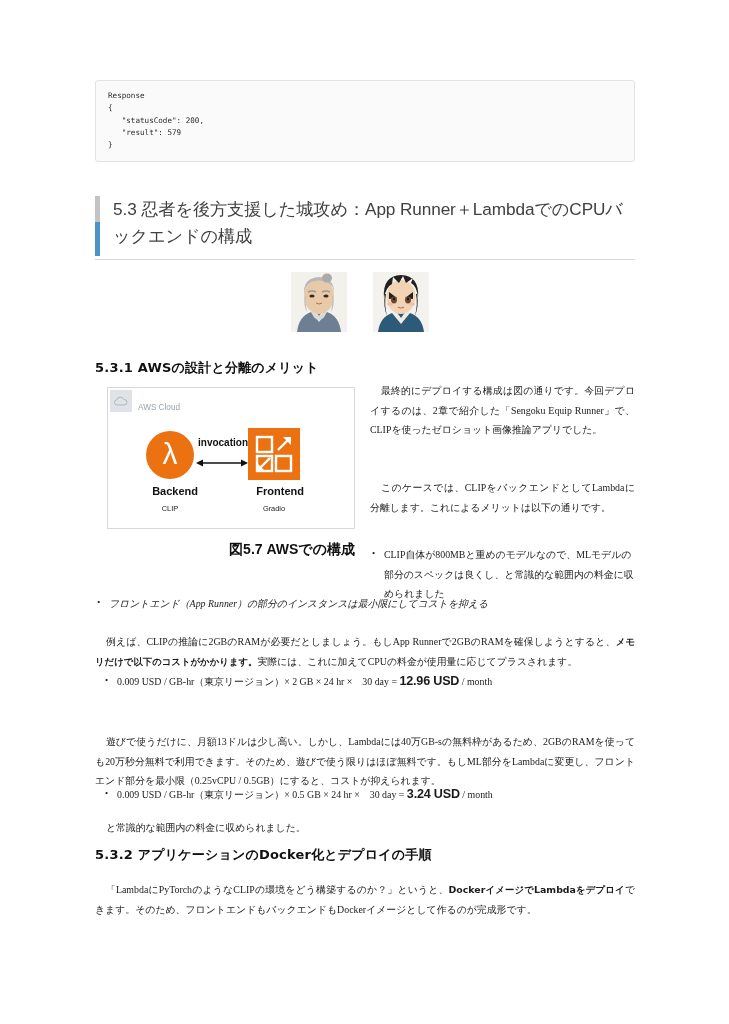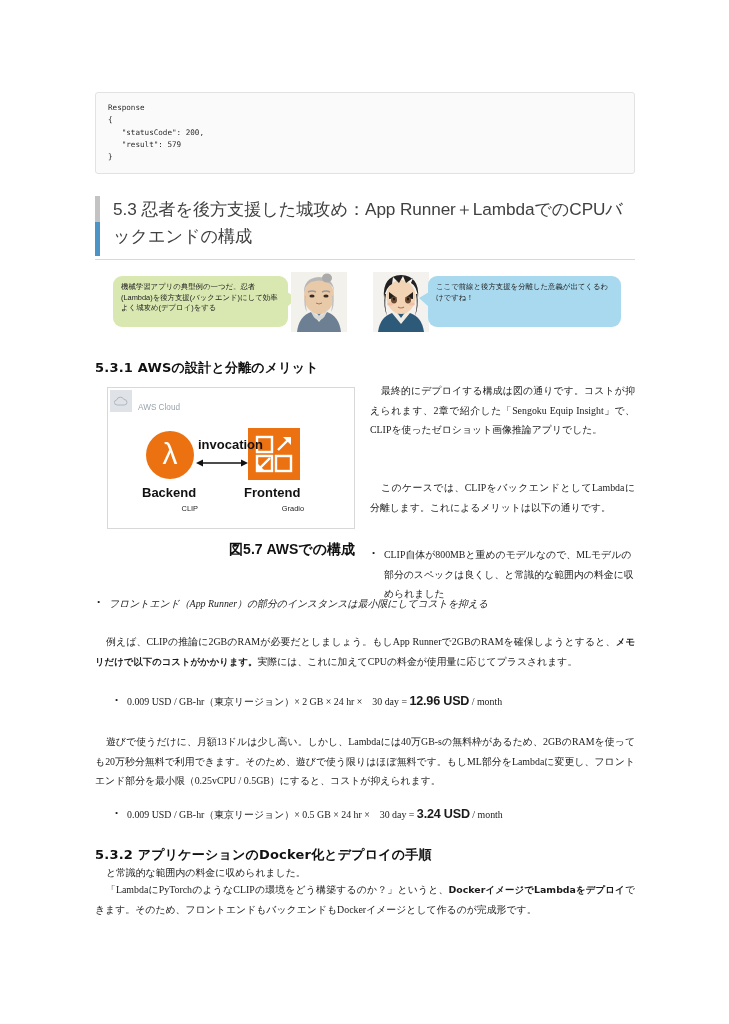--- a/index.html
+++ b/index.html
@@ -21,21 +21,21 @@
   }
   .content {
     position: absolute;
     left: 95px; top: 0;
     width: 542px;
   }
 
   
   .codeblock {
     position: absolute;
-    left: 0; top: 92px;
+    left: 0; top: 80px;
     width: 540px;
     box-sizing: border-box;
     border: 1px solid #e2e2e2;
     border-radius: 3px;
     background: #fafafa;
     padding: 9px 12px 10px 12px;
   }
   .codeblock pre {
     margin: 0;
     font-family: "DejaVu Sans Mono", "Liberation Mono", monospace;
@@ -196,40 +196,40 @@
   }
   .arrowline {
     position: absolute;
     left: 88px; top: 66px;
     width: 50px; height: 2px;
   }
   .inv-label {
     position: absolute;
     left: 90px; top: 49px;
     font-family: "Liberation Sans", "DejaVu Sans", sans-serif;
-    font-size: 13px;
+    font-size: 10px;
     font-weight: 700;
     color: #111;
   }
   .fig-name {
     position: absolute;
     font-family: "Liberation Sans", "DejaVu Sans", sans-serif;
-    font-size: 13px;
+    font-size: 11px;
     font-weight: 700;
     color: #111;
     top: 97px;
-    text-align: left;
+    text-align: right;
   }
   .fig-sub {
     position: absolute;
     font-family: "Liberation Sans", "DejaVu Sans", sans-serif;
     font-size: 7.4px;
     color: #222;
     top: 116px;
-    text-align: right;
+    text-align: center;
   }
   .fn-back { left: 34px; width: 56px; }
   .fn-front { left: 136px; width: 60px; }
   .caption {
     width: 248px;
     text-align: right;
     margin-top: 12px;
     font-family: "Liberation Sans", "DejaVu Sans", sans-serif;
     font-size: 14px;
     font-weight: 700;
@@ -263,26 +263,25 @@
   .bullets li:before {
     content: "\2022";
     position: absolute;
     left: 2px; top: -1px;
     font-size: 9px;
   }
   .fullwide { left: 0; width: 540px; }
 
   .formula {
     position: absolute;
-    left: 32px;
+    left: 22px;
     font-size: 9.9px;
     line-height: 19.6px;
     color: #1a1a1a;
     white-space: nowrap;
-    margin-top: 20px;
   }
   .formula:before {
     content: "\2022";
     position: absolute;
     left: -12px; top: -1px;
     font-size: 9px;
   }
   .bigusd {
     font-family: "Liberation Sans", "DejaVu Sans", sans-serif;
     font-size: 12.6px;
@@ -309,21 +308,20 @@
 }</pre>
     </div>
 
     <div class="h2wrap">
       <div class="h2bar"></div>
       <div class="h2text">5.3 忍者を後方支援した城攻め：App Runner＋LambdaでのCPUバックエンドの構成</div>
     </div>
     <div class="h2rule"></div>
 
     <div class="dialogue">
-      <div class="bubble bubble-left">機械学習アプリの典型例の一つだ。忍者(Lambda)を後方支援(バックエンド)にして効率よく城攻め(デプロイ)をする</div>
 
       <div class="avatar avatar-elder">
         <svg width="56" height="60" viewBox="0 0 56 60">
           <rect width="56" height="60" fill="#f3f1ec"></rect>
           <path d="M6 60 Q8 44 20 40 L36 40 Q48 44 50 60 Z" fill="#6c7f93"></path>
           <path d="M20 40 L28 50 L36 40 L33 38 L28 44 L23 38 Z" fill="#e9e6dd"></path>
           <ellipse cx="28" cy="24" rx="15" ry="18" fill="#e8c9a8"></ellipse>
           <path d="M13 22 Q12 6 28 5 Q44 6 43 22 Q43 13 36 10 Q28 7 20 10 Q14 13 13 22 Z" fill="#b8b8b8"></path>
           <ellipse cx="36" cy="6" rx="5" ry="4.5" fill="#aaaaaa"></ellipse>
           <path d="M14 24 Q12 34 16 40 Q14 30 15 24 Z" fill="#c2c2c2"></path>
@@ -351,21 +349,20 @@
           <ellipse cx="21" cy="28" rx="3" ry="3.4" fill="#6b4a32"></ellipse>
           <ellipse cx="35" cy="28" rx="3" ry="3.4" fill="#6b4a32"></ellipse>
           <ellipse cx="21" cy="27" rx="1.2" ry="1.4" fill="#241a12"></ellipse>
           <ellipse cx="35" cy="27" rx="1.2" ry="1.4" fill="#241a12"></ellipse>
           <path d="M25 35 Q28 37 31 35" stroke="#b5705a" stroke-width="1.1" fill="none"></path>
           <ellipse cx="17" cy="32" rx="3" ry="1.6" fill="#f0b3a0" opacity="0.6"></ellipse>
           <ellipse cx="39" cy="32" rx="3" ry="1.6" fill="#f0b3a0" opacity="0.6"></ellipse>
         </svg>
       </div>
 
-      <div class="bubble bubble-right">ここで前線と後方支援を分離した意義が出てくるわけですね！</div>
     </div>
 
     <div class="h3 h3-a">5.3.1 AWSの設計と分離のメリット</div>
 
     <div class="figure">
       <div class="figbox">
         <div class="awscloud">
           <div class="cloud-ico">
             <svg width="14" height="10" viewBox="0 0 14 10">
               <path d="M3.4 9 Q0.4 9 0.4 6.4 Q0.4 4.2 2.7 3.9 Q3.4 1.2 6.3 1.2 Q9 1.2 9.8 3.4 Q13 3.5 13 6.3 Q13 9 10.2 9 Z" fill="none" stroke="#aeb6bd" stroke-width="1"></path>
@@ -398,39 +395,39 @@
         </div>
 
         <div class="fig-name fn-back">Backend</div>
         <div class="fig-sub fn-back">CLIP</div>
         <div class="fig-name fn-front">Frontend</div>
         <div class="fig-sub fn-front">Gradio</div>
       </div>
       <div class="caption">図5.7 AWSでの構成</div>
     </div>
 
-    <div class="para ind rightcol" style="top:381px;">最終的にデプロイする構成は図の通りです。コストが抑えられます、2章で紹介した「Sengoku Equip Insight」で、CLIPを使ったゼロショット画像推論アプリでした。</div>
+    <div class="para ind rightcol" style="top:381px;">最終的にデプロイする構成は図の通りです。今回デプロイするのは、2章で紹介した「Sengoku Equip Runner」で、CLIPを使ったゼロショット画像推論アプリでした。</div>
     <div class="para ind rightcol" style="top:478px;">このケースでは、CLIPをバックエンドとしてLambdaに分離します。これによるメリットは以下の通りです。</div>
 
     <ul class="bullets rightcol" style="top:545px; width:265px;">
       <li>CLIP自体が800MBと重めのモデルなので、MLモデルの部分のスペックは良くし、と常識的な範囲内の料金に収められました</li>
     </ul>
 
     <ul class="bullets fullwide" style="top:594px;font-style:italic;">
       <li style="list-style:none;">フロントエンド（App Runner）の部分のインスタンスは最小限にしてコストを抑える</li>
     </ul>
 
     <div class="para ind fullwide" style="top:632px;"><span>例えば、CLIPの推論に2GBのRAMが必要だとしましょう。もしApp Runnerで2GBのRAMを確保しようとすると、</span><b class="sans">メモリだけで以下のコストがかかります。</b><span>実際には、これに加えてCPUの料金が使用量に応じてプラスされます。</span></div>
 
     <div class="formula" style="top:672px;"><span>0.009 USD / GB-hr（東京リージョン）× 2 GB × 24 hr ×　30 day = </span><span class="bigusd">12.96 USD</span><span> / month</span></div>
 
     <div class="para ind fullwide" style="top:732px;">遊びで使うだけに、月額13ドルは少し高い。しかし、Lambdaには40万GB-sの無料枠があるため、2GBのRAMを使っても20万秒分無料で利用できます。そのため、遊びで使う限りはほぼ無料です。もしML部分をLambdaに変更し、フロントエンド部分を最小限（0.25vCPU / 0.5GB）にすると、コストが抑えられます。</div>
 
     <div class="formula" style="top:785px;"><span>0.009 USD / GB-hr（東京リージョン）× 0.5 GB × 24 hr ×　30 day = </span><span class="bigusd">3.24 USD</span><span> / month</span></div>
 
-    <div class="para ind fullwide" style="top:863px;">と常識的な範囲内の料金に収められました。</div>
+    <div class="para ind fullwide" style="top:818px;">と常識的な範囲内の料金に収められました。</div>
 
     <div class="h3 h3-b">5.3.2 アプリケーションのDocker化とデプロイの手順</div>
 
     <div class="para ind fullwide" style="top:880px;"><span>「LambdaにPyTorchのようなCLIPの環境をどう構築するのか？」というと、</span><b class="sans">DockerイメージでLambdaをデプロイ</b><span>できます。そのため、フロントエンドもバックエンドもDockerイメージとして作るのが完成形です。</span></div>
 
   </div>
 </div>
 
 </body></html>

